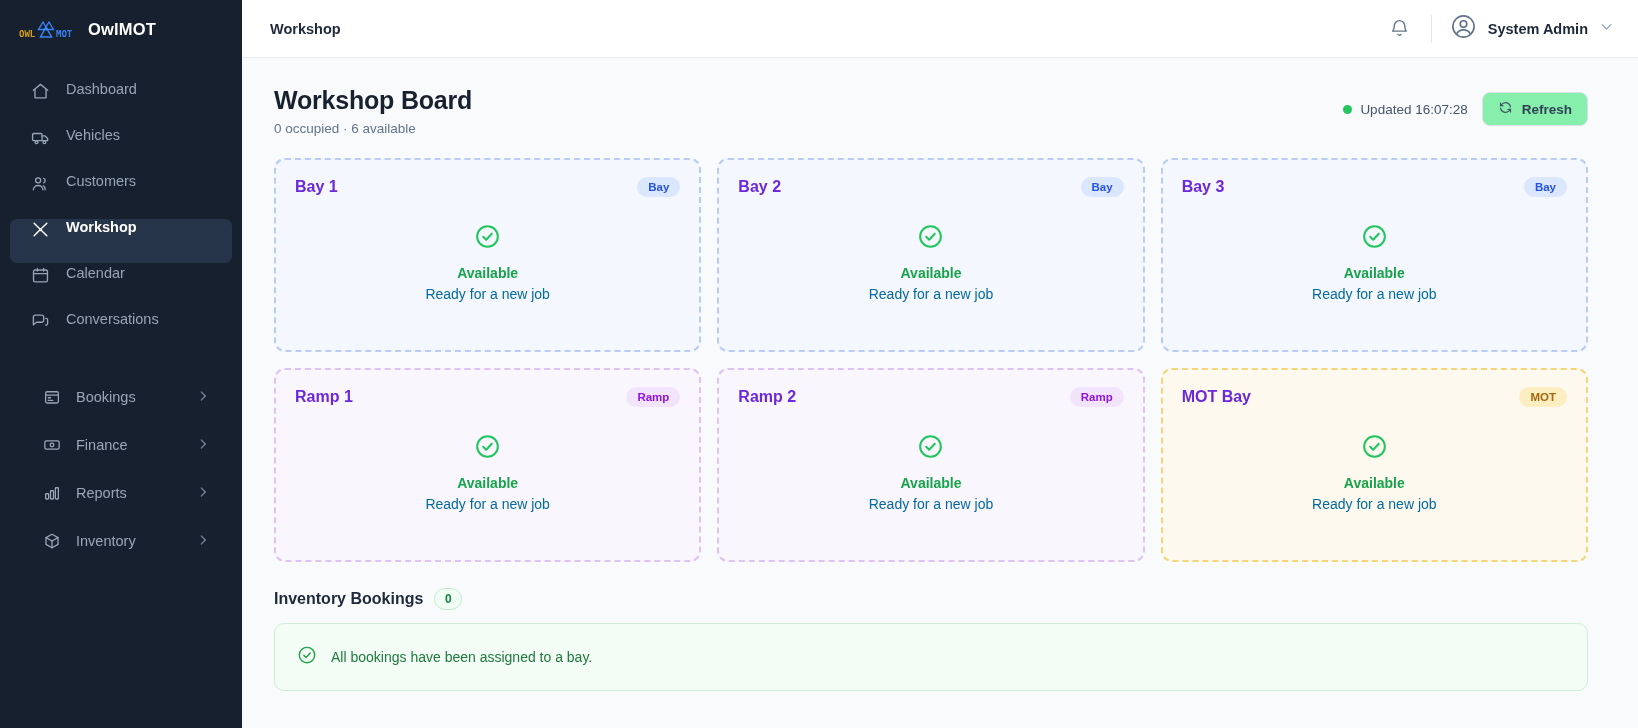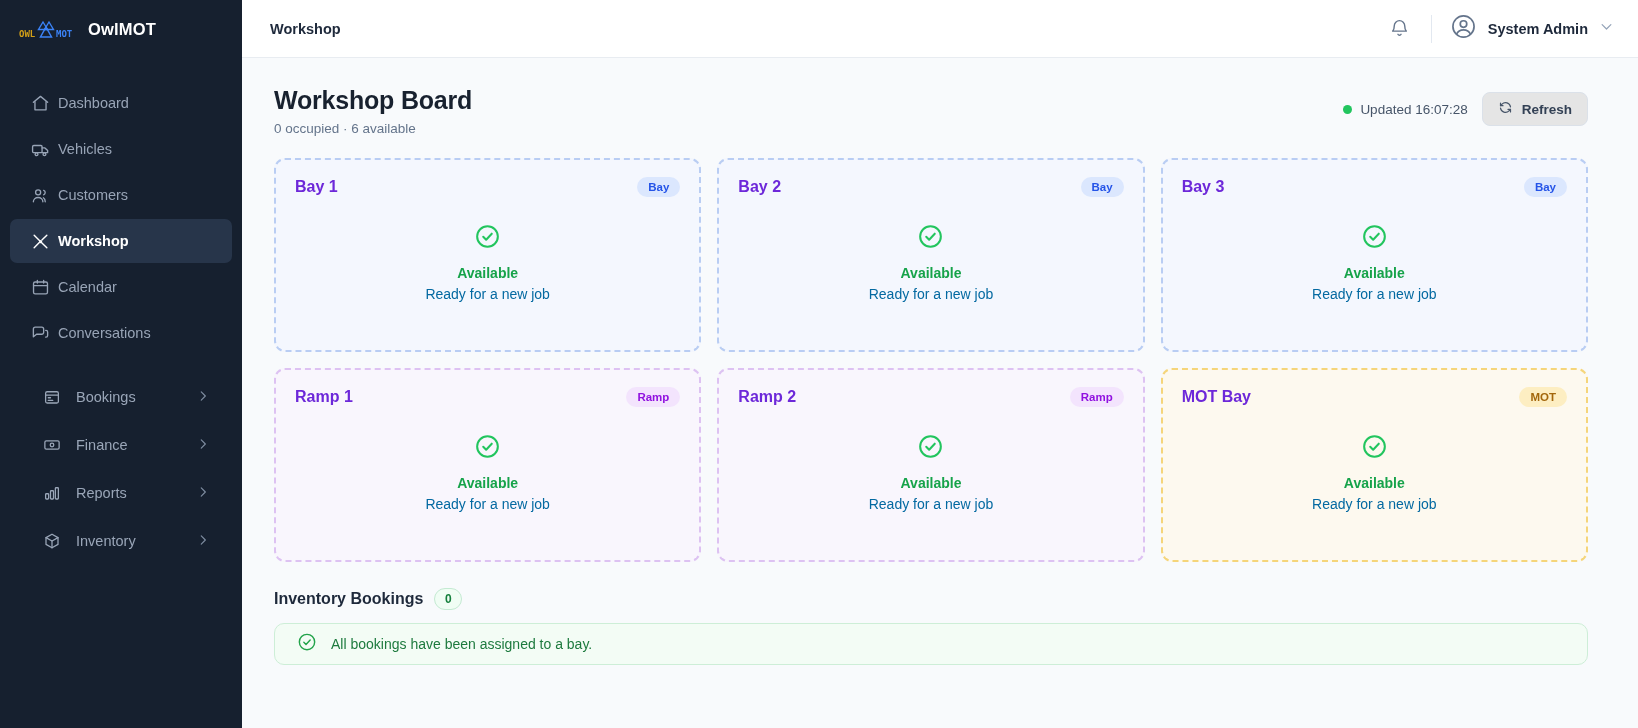--- a/index.html
+++ b/index.html
@@ -22,21 +22,21 @@
     height: 58px; flex: 0 0 58px;
     display: flex; align-items: center; gap: 12px;
     padding: 0 18px;
   }
   .brand-logo { width: 58px; height: 26px; position: relative; flex: 0 0 58px; }
   .brand-name {
     color: #ffffff; font-size: 16.5px; font-weight: bold; letter-spacing: .2px;
   }
   .nav { margin-top: 22px; display: flex; flex-direction: column; }
   .nav-item {
-    height: 44px; display: flex; align-items: center; gap: 8px;
+    height: 44px; display: flex; align-items: flex-start; gap: 16px;
     padding: 0 20px; margin: 1px 10px; border-radius: 7px;
     color: #98a4b6; font-size: 14.5px; cursor: pointer;
   }
   .nav-item .ico { width: 20px; height: 20px; flex: 0 0 20px; display:flex; align-items:center; justify-content:center; }
   .nav-item.active { background: #27354a; color: #ffffff; font-weight: bold; }
   .nav-group { margin-top: 22px; display: flex; flex-direction: column; gap: 10px; }
   .nav-sub {
     height: 38px; display: flex; align-items: center; gap: 15px;
     padding: 0 22px 0 32px; margin: 0 10px; border-radius: 7px;
     color: #9aa6b8; font-size: 14.5px; cursor: pointer;
@@ -62,21 +62,21 @@
   .content { flex: 1; padding: 28px 50px 0 32px; overflow: hidden; }
   .page-head { display: flex; align-items: flex-start; }
   .page-title { font-size: 25px; font-weight: bold; color: #18212f; letter-spacing: -.2px; }
   .page-sub { margin-top: 6px; font-size: 13.5px; color: #64748b; }
   .head-right { margin-left: auto; display: flex; align-items: center; gap: 14px; padding-top: 6px; }
   .updated { display: flex; align-items: center; gap: 8px; font-size: 13.5px; color: #475569; }
   .dot { width: 9px; height: 9px; border-radius: 50%; background: #22c55e; }
   .refresh-btn {
     display: flex; align-items: center; gap: 9px;
     height: 34px; padding: 0 15px; border-radius: 8px;
-    background: #e5e5e5; border: 1px solid #dbe1e9;
+    background: #86efac; border: 1px solid #dbe1e9;
     font-size: 13.5px; font-weight: bold; color: #334155; cursor: pointer;
   }
 
   .bay-grid {
     margin-top: 22px;
     display: grid; grid-template-columns: repeat(3, 1fr); gap: 16px;
   }
   .bay-card {
     height: 194px; border-radius: 11px; border: 2px dashed #b9cdf3;
     background: #f4f7fe; padding: 17px 19px; position: relative;
@@ -101,21 +101,21 @@
   .status-note { margin-top: 5px; font-size: 14px; color: #0369a1; }
 
   .unassigned-head { margin-top: 26px; display: flex; align-items: center; gap: 11px; }
   .unassigned-title { font-size: 16px; font-weight: bold; color: #1e293b; }
   .count-pill {
     min-width: 28px; text-align: center; font-size: 12px; font-weight: bold;
     color: #15803d; background: #f0fdf4; border: 1px solid #c4ead2;
     border-radius: 999px; padding: 3px 9px;
   }
   .empty-banner {
-    margin-top: 13px; height: 42px; border-radius: 10px;
+    margin-top: 13px; height: 68px; border-radius: 10px;
     background: #f3fcf5; border: 1px solid #cdeed7;
     display: flex; align-items: center; gap: 14px; padding: 0 22px;
   }
   .empty-text { font-size: 14px; color: #1d7a3e; }
 </style>
 </head>
 <body>
 
 <div class="app">
 

